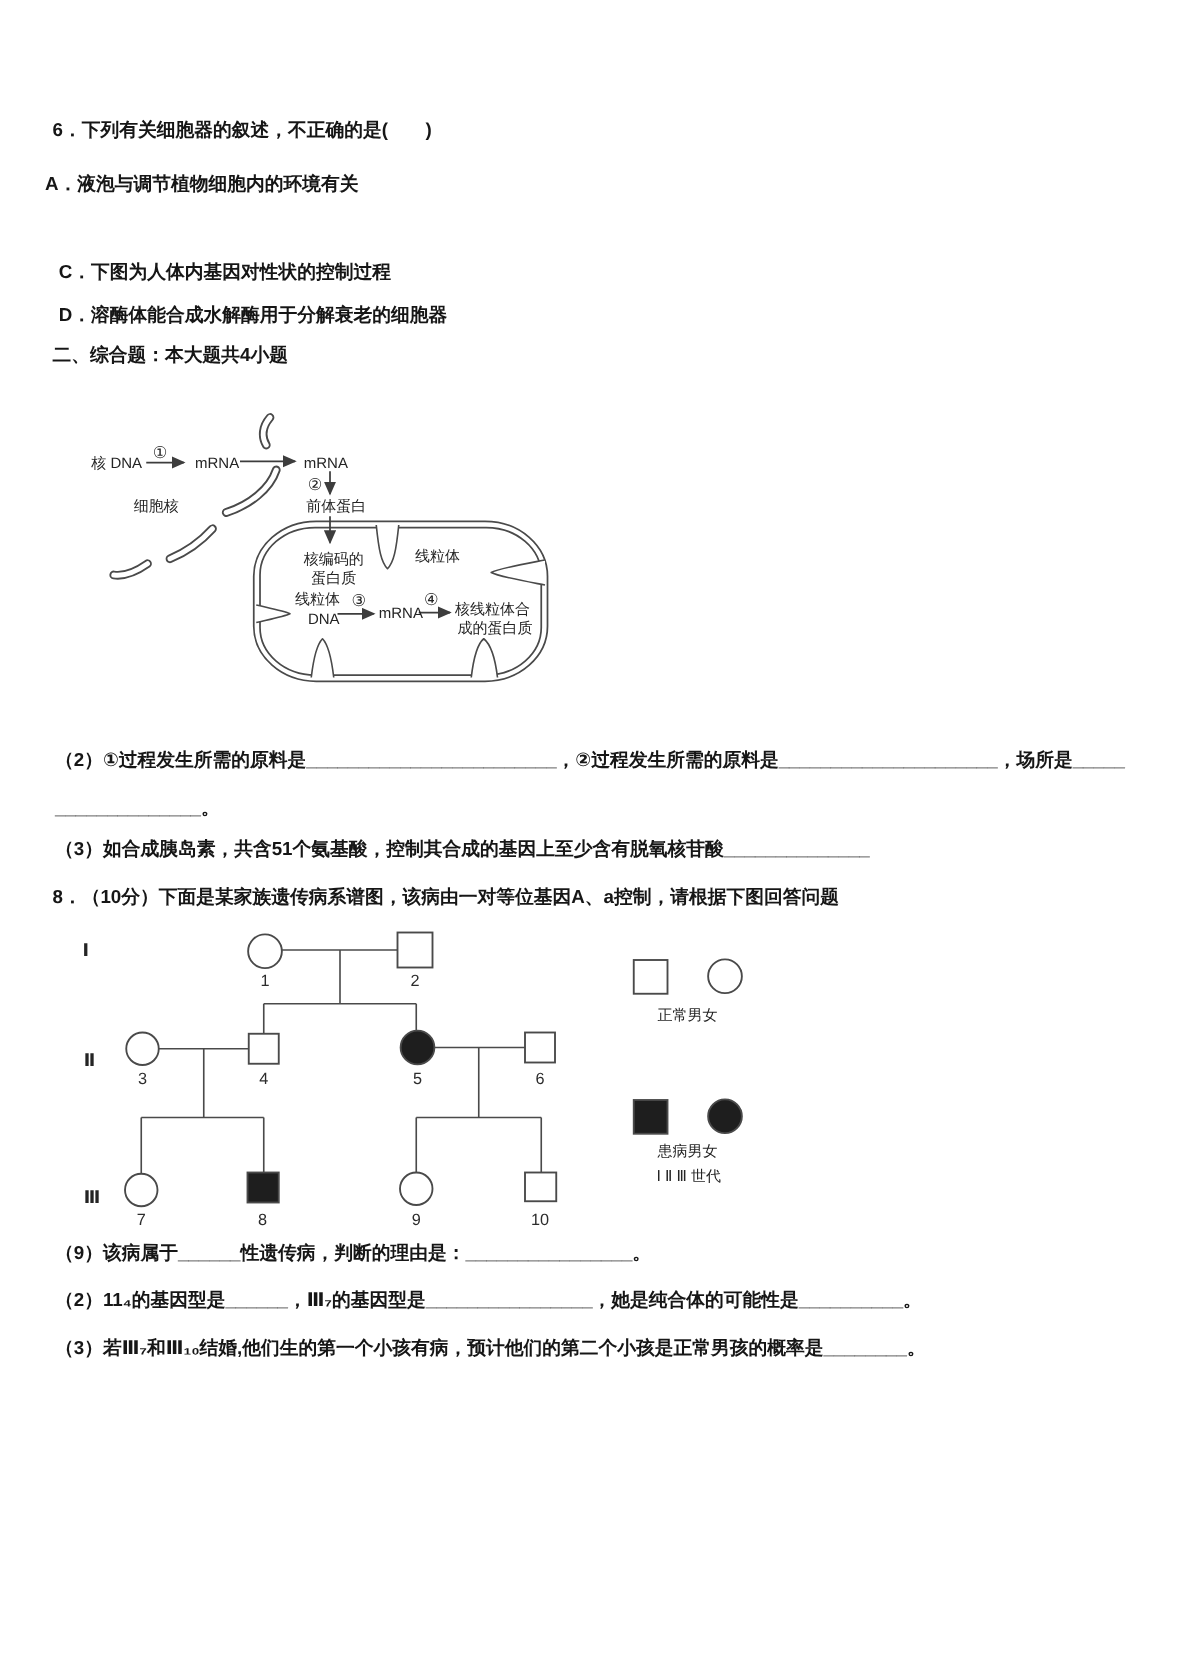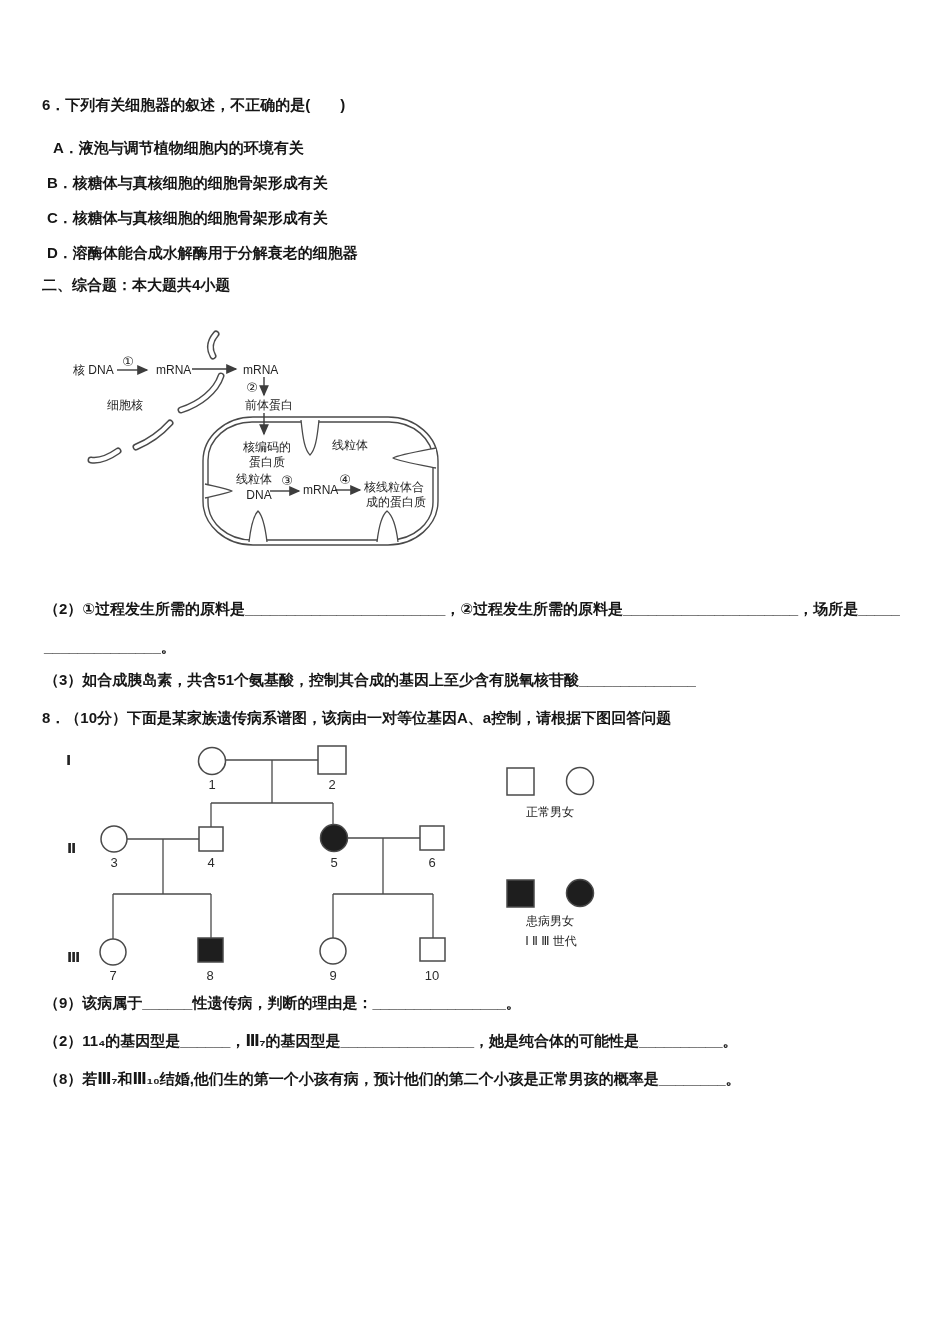--- a/index.html
+++ b/index.html
@@ -28,23 +28,22 @@
   .capA { fill:none; stroke:#4a4a4a; stroke-width:7; stroke-linecap:round; }
   .capB { fill:none; stroke:#ffffff; stroke-width:4; stroke-linecap:round; }
   .arr  { stroke:#3d3d3d; stroke-width:1.4; }
 </style>
 </head>
 <body>
 
 <div class="page">
 
   <div class="t" style="left:42px;top:95px">6．下列有关细胞器的叙述，不正确的是(　　)</div>
-  <div class="t" style="left:53px;top:138px">A．液泡与调节植物细胞内的环境有关</div>
-  <div class="t" style="left:47px;top:173px">B．核糖体与真核细胞的细胞骨架形成有关</div>
-  <div class="t" style="left:47px;top:208px">C．核糖体与真核细胞的细胞骨架形成有关</div>
+  <div class="t" style="left:36px;top:138px">A．液泡与调节植物细胞内的环境有关</div>
+  <div class="t" style="left:47px;top:208px">C．下图为人体内基因对性状的控制过程</div>
   <div class="t" style="left:47px;top:243px">D．溶酶体能合成水解酶用于分解衰老的细胞器</div>
 
   <div class="t" style="left:42px;top:275px">二、综合题：本大题共4小题</div>
 
 
   <svg class="fig" style="left:30px;top:330px" width="430" height="227" viewBox="0 0 430 227">
     <defs>
       <marker id="ah" markerWidth="9" markerHeight="8" refX="7" refY="3.5" orient="auto">
         <path d="M0,0 L8,3.5 L0,7 Z" fill="#3d3d3d"></path>
       </marker>
@@ -162,16 +161,16 @@
       <text x="495" y="76" text-anchor="middle">正常男女</text>
       <rect class="sym filled" x="452" y="140" width="27" height="27"></rect>
       <circle class="sym filled" cx="525" cy="153" r="13.5"></circle>
       <text x="495" y="185" text-anchor="middle">患病男女</text>
       <text x="496" y="205" text-anchor="middle">Ⅰ Ⅱ Ⅲ 世代</text>
     </g>
   </svg>
 
   <div class="t" style="left:44px;top:993px">（9）该病属于______性遗传病，判断的理由是：________________。</div>
   <div class="t" style="left:44px;top:1031px">（2）11₄的基因型是______，Ⅲ₇的基因型是________________，她是纯合体的可能性是__________。</div>
-  <div class="t" style="left:44px;top:1069px">（8）若Ⅲ₇和Ⅲ₁₀结婚,他们生的第一个小孩有病，预计他们的第二个小孩是正常男孩的概率是________。</div>
+  <div class="t" style="left:44px;top:1069px">（3）若Ⅲ₇和Ⅲ₁₀结婚,他们生的第一个小孩有病，预计他们的第二个小孩是正常男孩的概率是________。</div>
 
 
 </div>
 
 </body></html>

